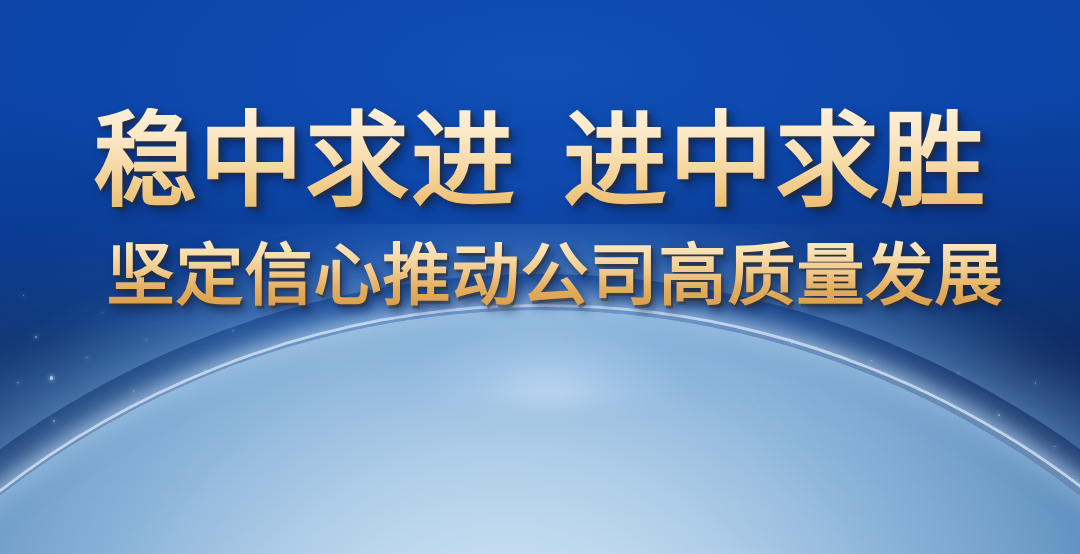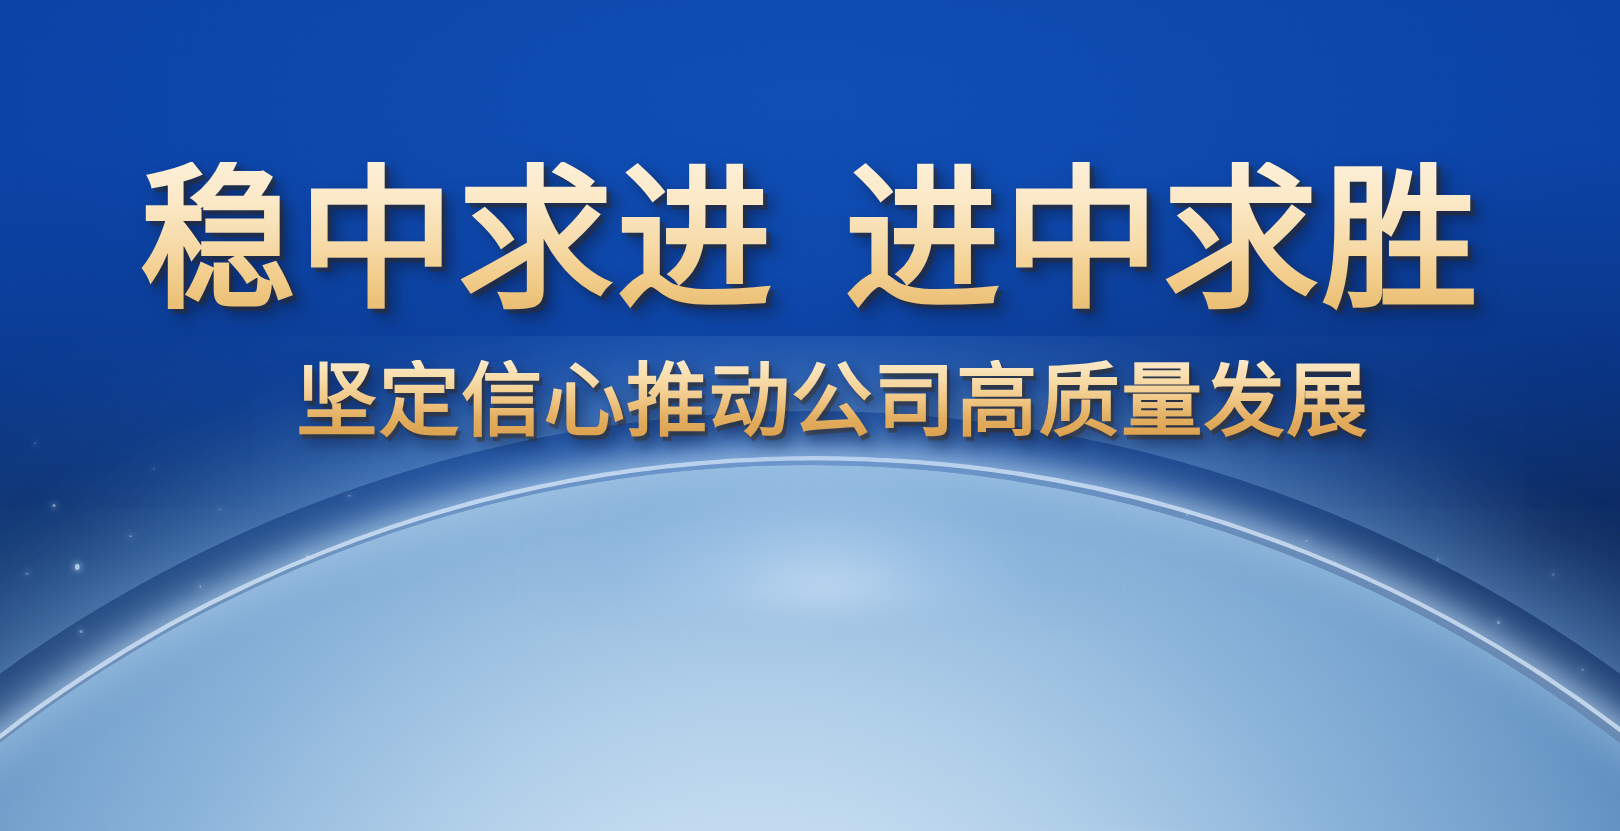--- a/index.html
+++ b/index.html
@@ -196,21 +196,21 @@
     background-clip: text;
     color: transparent;
     -webkit-text-fill-color: transparent;
     filter:
       drop-shadow(3px 3px 0 rgba(58,40,16,.42))
       drop-shadow(5px 5px 5px rgba(10,26,66,.55));
   }
   .title-gap { display: inline-block; width: 46px; }
   .subtitle-line {
     margin-top: 26px;
-    font-size: 54px;
+    font-size: 68px;
     line-height: 1.05;
     font-weight: 700;
     letter-spacing: 1px;
     white-space: nowrap;
     background: linear-gradient(to bottom,
       #fbe9c8 0%,
       #f8ddab 22%,
       #f0c786 46%,
       #e3ae60 68%,
       #d79a47 100%);

